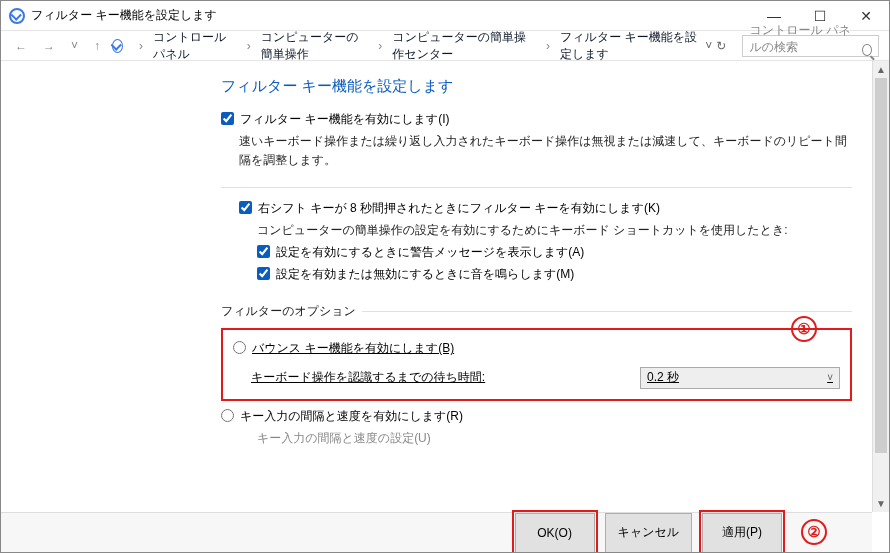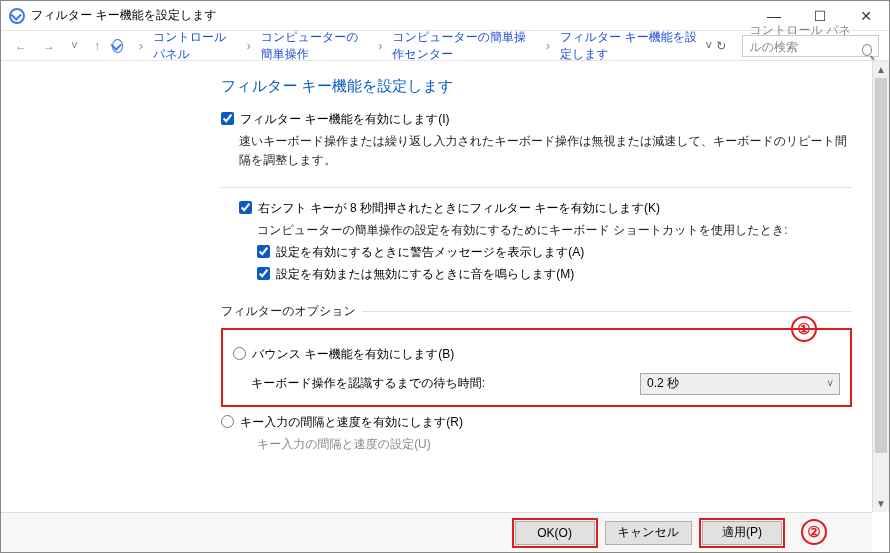--- a/index.html
+++ b/index.html
@@ -53,21 +53,21 @@
     display:flex;
     align-items:center;
     padding: 0 10px;
     gap: 8px;
     border-bottom:1px solid #e5e5e5;
     font-size:12px;
     color:#444;
   }
   .nav-arrow { color:#888; padding:0 4px; }
   .crumb-sep { color:#888; padding:0 2px; }
-  .crumb { color:#1d4ed8; }
+  .crumb { color:#0f172a; }
   .addr-dropdown { color:#666; margin-left:auto; display:flex; align-items:center; gap:4px;}
   .searchbox {
     width: 180px;
     height: 22px;
     border:1px solid #ccc;
     display:flex;
     align-items:flex-end;
     padding:0 6px;
     color:#888;
     margin-left:8px;
@@ -128,22 +128,23 @@
   input[type=checkbox], input[type=radio]{ margin:2px 0 0 0; accent-color:#0a5cbf;}
   fieldset {
     border:1px solid #e0e0e0;
     border-left:none; border-right:none; border-bottom:none;
     margin: 16px 0 4px 0;
     padding: 8px 0 0 0;
   }
   fieldset > legend { padding:0 6px 0 0; color:#222; }
   .red-box {
     border: 2px solid #e11b1b;
-    padding: 12px 10px 10px 10px;
+    padding: 6px 10px 10px 10px;
     margin-bottom:6px;
+    text-decoration:underline;
   }
   .wait-row { display:flex; align-items:center; gap:10px; margin-top:8px;}
   .select-box {
     border:1px solid #aaa;
     background:#eee;
     height:22px;
     width:200px;
     display:flex; align-items:center; justify-content:space-between;
     padding:0 6px;
   }
@@ -168,21 +169,21 @@
     border-top:1px solid #ddd;
     background:#f7f7f7;
     display:flex;
     align-items:center;
     justify-content:flex-end;
     gap:10px;
     padding:0 90px 0 0;
   }
   .btn {
     min-width:80px;
-    height:24px;
+    height:40px;
     border:1px solid #adadad;
     background:#e1e1e1;
     display:flex;align-items:center;justify-content:center;
     padding:0 12px;
   }
   .red-frame { outline:2px solid #e11b1b; outline-offset:1px;}
   .circled-2 { position:absolute; right:45px; bottom:7px; }
   .desc { color:#222; line-height:1.6; }
 </style>
 </head>

